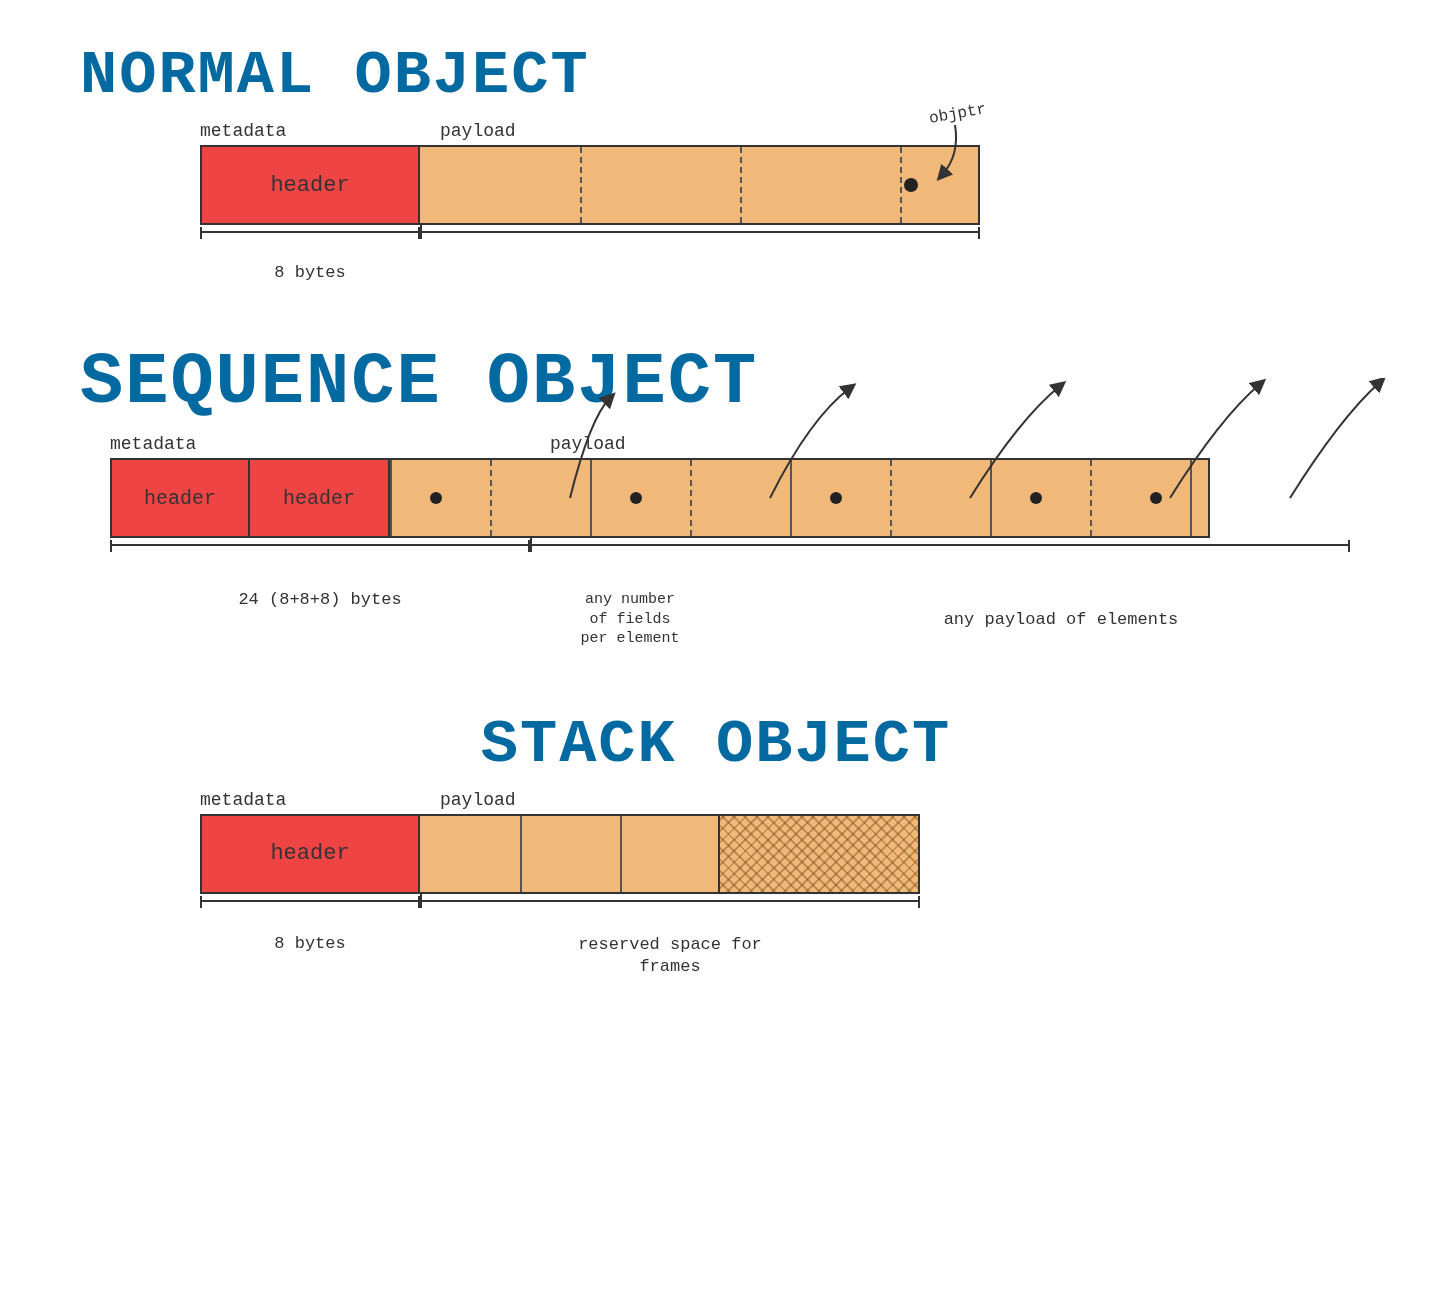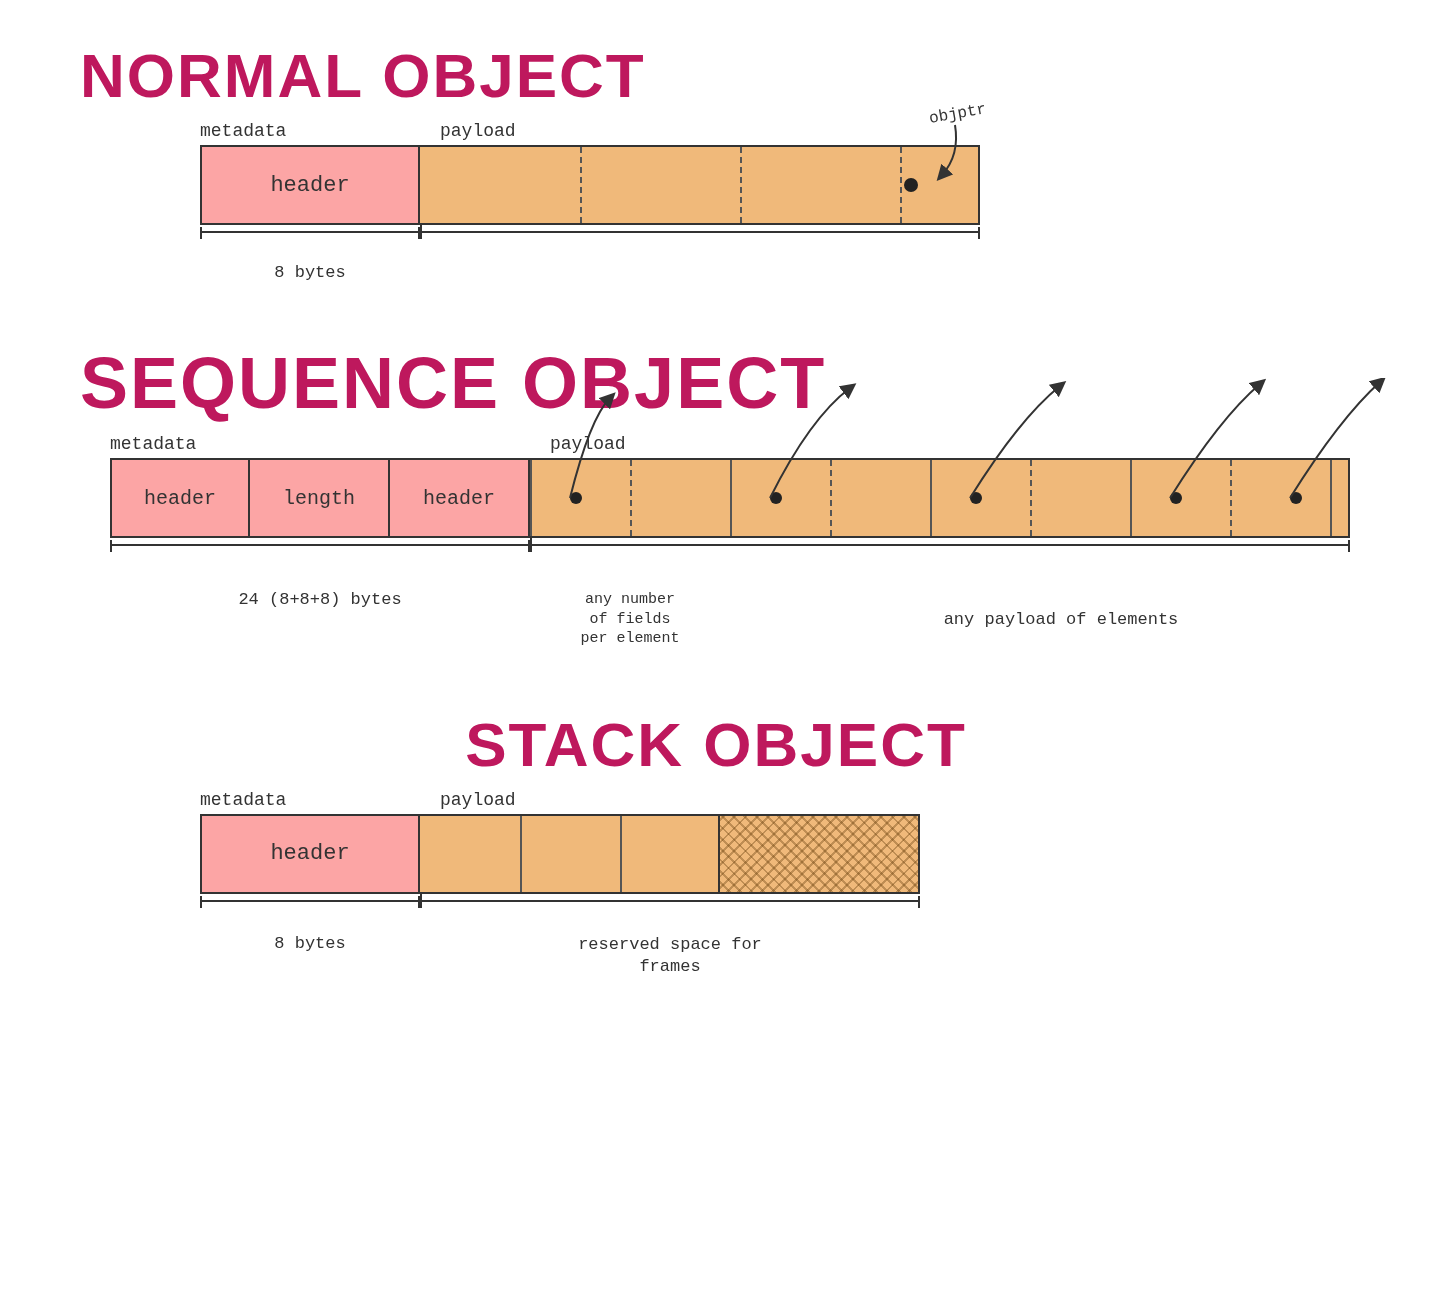--- a/index.html
+++ b/index.html
@@ -20,21 +20,21 @@
       border: 2.5px solid #333;
       display: flex;
       align-items: center;
       justify-content: center;
       font-family: 'Courier New', monospace;
       font-size: 20px;
       color: #333;
     }
 
     .box-blue {
-      background: #fca5a5;
+      background: #ef4444;
     }
     .box-orange {
       background: #f0b97a;
     }
 
     
     .measure-line {
       border-top: 2px solid #333;
       position: relative;
     }
@@ -70,23 +70,23 @@
         -45deg,
         transparent,
         transparent 6px,
         rgba(100,60,10,0.35) 6px,
         rgba(100,60,10,0.35) 8px
       );
       background-color: #f0b97a;
     }
 
     .section-title {
-      font-family: Liberation Sans, sans-serif;
+      font-family: Liberation Mono, monospace;
       font-weight: bold;
-      color: #be185d;
+      color: #0369a1;
       letter-spacing: 2px;
     }
   </style>
 </head>
 <body>
 
 <div class="section">
   <div class="section-title" style="font-size:62px; margin-bottom:10px;">NORMAL OBJECT</div>
 
   <div style="position:relative; margin-left:120px; margin-top:10px;">
@@ -150,23 +150,20 @@
       <div style="width:420px; font-family:'Courier New',monospace; font-size:18px; color:#333;">metadata</div>
       <div style="margin-left:20px; font-family:'Courier New',monospace; font-size:18px; color:#333;">payload</div>
     </div>
 
     <div style="position:relative; display:flex; height:80px;">
 
       <div class="box box-blue" style="width:140px; height:80px; border:2.5px solid #333; font-size:20px;">
         <span>header</span>
       </div>
 
-      <div class="box box-blue" style="width:140px; height:80px; border:2.5px solid #333; border-left:none; font-size:20px;">
-        <span>length</span>
-      </div>
 
       <div class="box box-blue" style="width:140px; height:80px; border:2.5px solid #333; border-left:none; font-size:20px;">
         <span>header</span>
       </div>
 
       <div style="width:820px; height:80px; background:#f0b97a; border:2.5px solid #333; border-left:none; position:relative; overflow:hidden;">
 
         <div style="position:absolute; left:0; top:0; bottom:0; width:2px; background:#555;"></div>
         <div style="position:absolute; left:100px; top:0; bottom:0; border-left:2px dashed #555;"></div>
         <div style="position:absolute; left:40px; top:50%; transform:translateY(-50%); width:12px; height:12px; background:#222; border-radius:50%;"></div>

